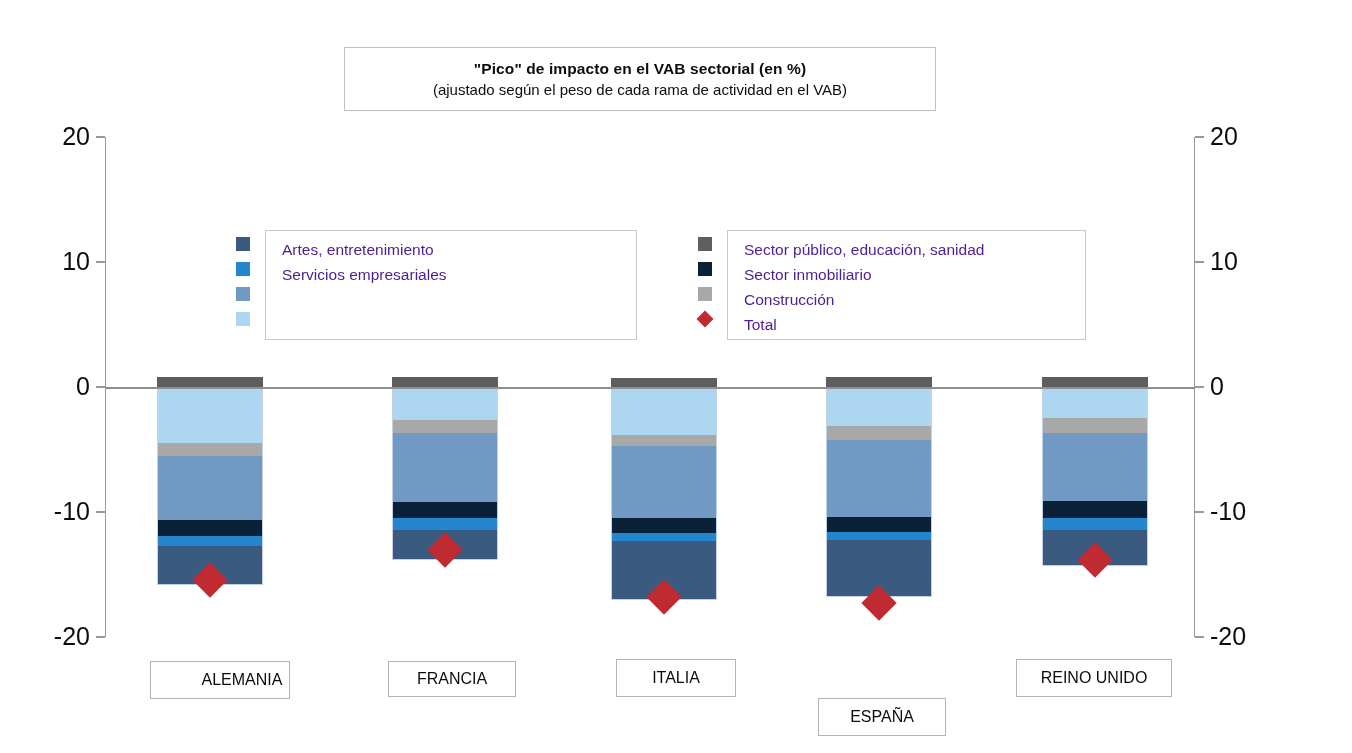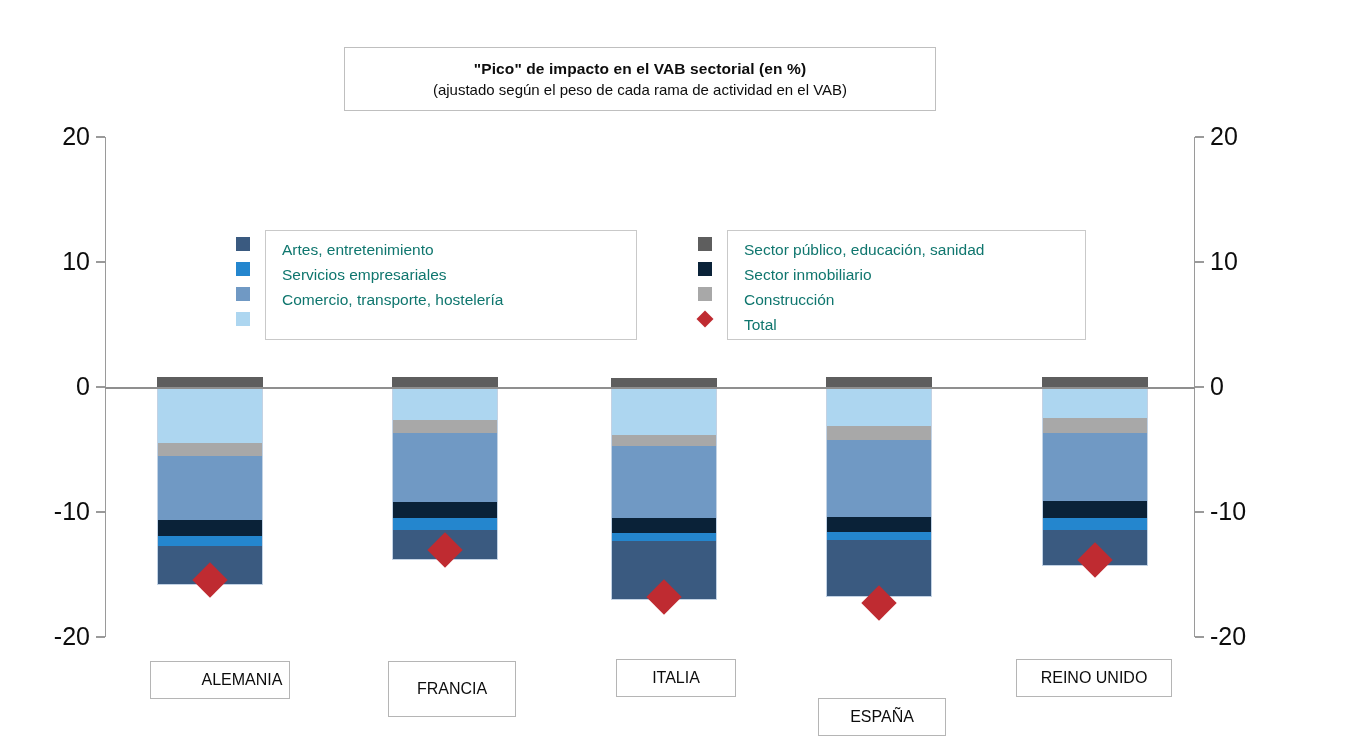--- a/index.html
+++ b/index.html
@@ -46,21 +46,21 @@
   .diamond{
     position:absolute;width:25px;height:25px;
     background:#bf2b31;transform:translate(-50%,-50%) rotate(45deg);
     z-index:8;
   }
 
   
   .legend{position:absolute;z-index:7;background:#ffffff;border:1px solid #c9c9c9;box-sizing:border-box;}
   .legend-rows{position:absolute;left:0;top:0;}
   .legend-row{display:flex;align-items:center;height:25px;}
-  .legend-row .lbl{font-size:15.5px;color:#0f766e;white-space:nowrap;}
+  .legend-row .lbl{font-size:15.5px;color:#4c1d95;white-space:nowrap;}
   .swatch{position:absolute;width:14px;height:14px;}
   .swatch-diamond{position:absolute;width:12px;height:12px;transform:rotate(45deg);}
 
   
   .country{
     position:absolute;background:#ffffff;border:1px solid #b5b5b5;box-sizing:border-box;
     display:flex;align-items:center;justify-content:center;
     font-size:16px;color:#0d0d0d;white-space:nowrap;z-index:6;
   }
 </style>
@@ -164,23 +164,20 @@
     </div>
 
   <div class="legend" id="legend-left" style="left:265px;top:230px;width:372px;height:110px;">
     <div class="legend-rows" id="legend-left-rows" style="left:16px;top:6px;">
         <div class="legend-row">
           <span class="lbl">Artes, entretenimiento</span>
         </div>
         <div class="legend-row">
           <span class="lbl">Servicios empresariales</span>
         </div>
-        <div class="legend-row">
-          <span class="lbl">Comercio, transporte, hostelería</span>
-        </div>
       </div>
   </div>
   <div id="legend-left-swatches">
       <div class="swatch" style="left: 236px; top: 237px; position: absolute; background: rgb(58, 90, 128);"></div>
       <div class="swatch" style="left: 236px; top: 262px; position: absolute; background: rgb(36, 134, 206);"></div>
       <div class="swatch" style="left: 236px; top: 287px; position: absolute; background: rgb(112, 153, 196);"></div>
       <div class="swatch" style="left: 236px; top: 312px; position: absolute; background: rgb(173, 214, 240);"></div>
     </div>
 
   <div class="legend" id="legend-right" style="left:727px;top:230px;width:359px;height:110px;">
@@ -201,19 +198,19 @@
   </div>
   <div id="legend-right-swatches">
       <div class="swatch" style="left: 698px; top: 237px; position: absolute; background: rgb(94, 94, 94);"></div>
       <div class="swatch" style="left: 698px; top: 262px; position: absolute; background: rgb(10, 34, 56);"></div>
       <div class="swatch" style="left: 698px; top: 287px; position: absolute; background: rgb(168, 168, 168);"></div>
       <div class="swatch-diamond" style="left: 699px; top: 313px; position: absolute; background: rgb(191, 43, 49);"></div>
     </div>
 
   <div id="countries">
       <div class="country" style="left: 150px; top: 661px; width: 140px; height: 38px; padding-left: 44px;">ALEMANIA</div>
-      <div class="country" style="left: 388px; top: 661px; width: 128px; height: 56px;">FRANCIA</div>
+      <div class="country" style="left: 388px; top: 661px; width: 128px; height: 36px;">FRANCIA</div>
       <div class="country" style="left: 616px; top: 659px; width: 120px; height: 38px;">ITALIA</div>
       <div class="country" style="left: 818px; top: 655px; width: 128px; height: 38px; margin-top: 43px;">ESPAÑA</div>
       <div class="country" style="left: 1016px; top: 659px; width: 156px; height: 38px;">REINO UNIDO</div>
     </div>
 
 </div>
 
 </body></html>

